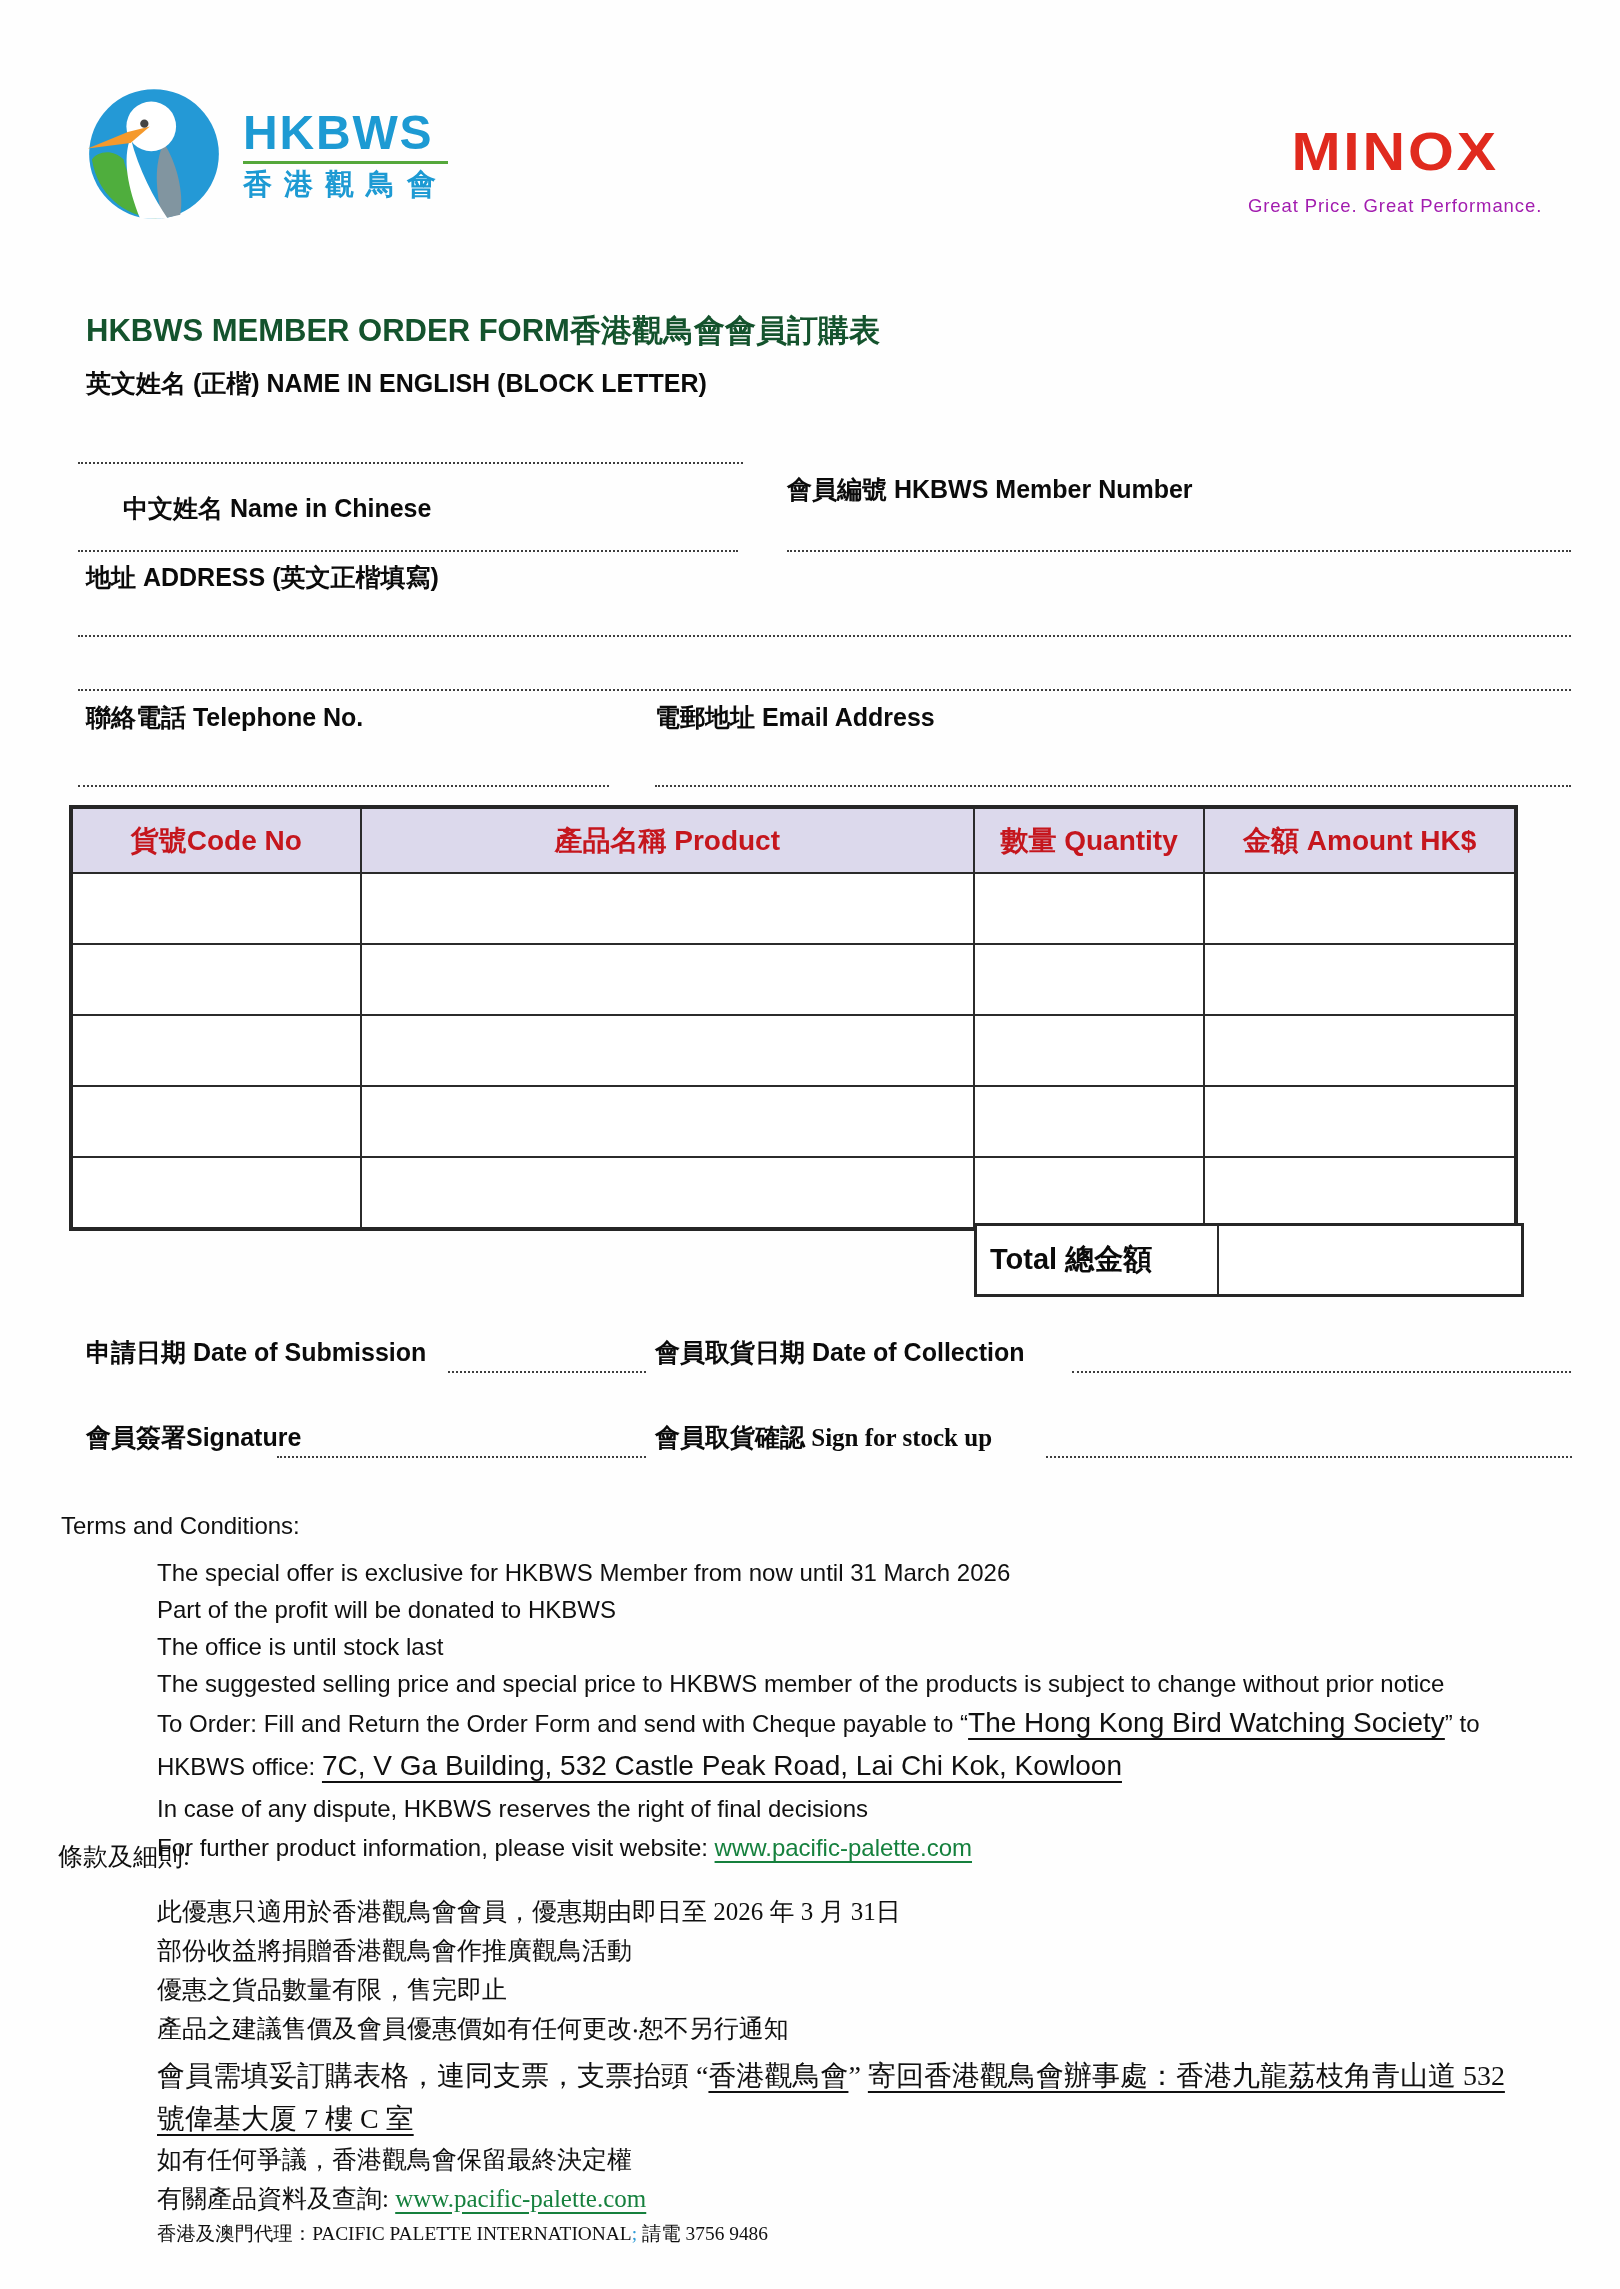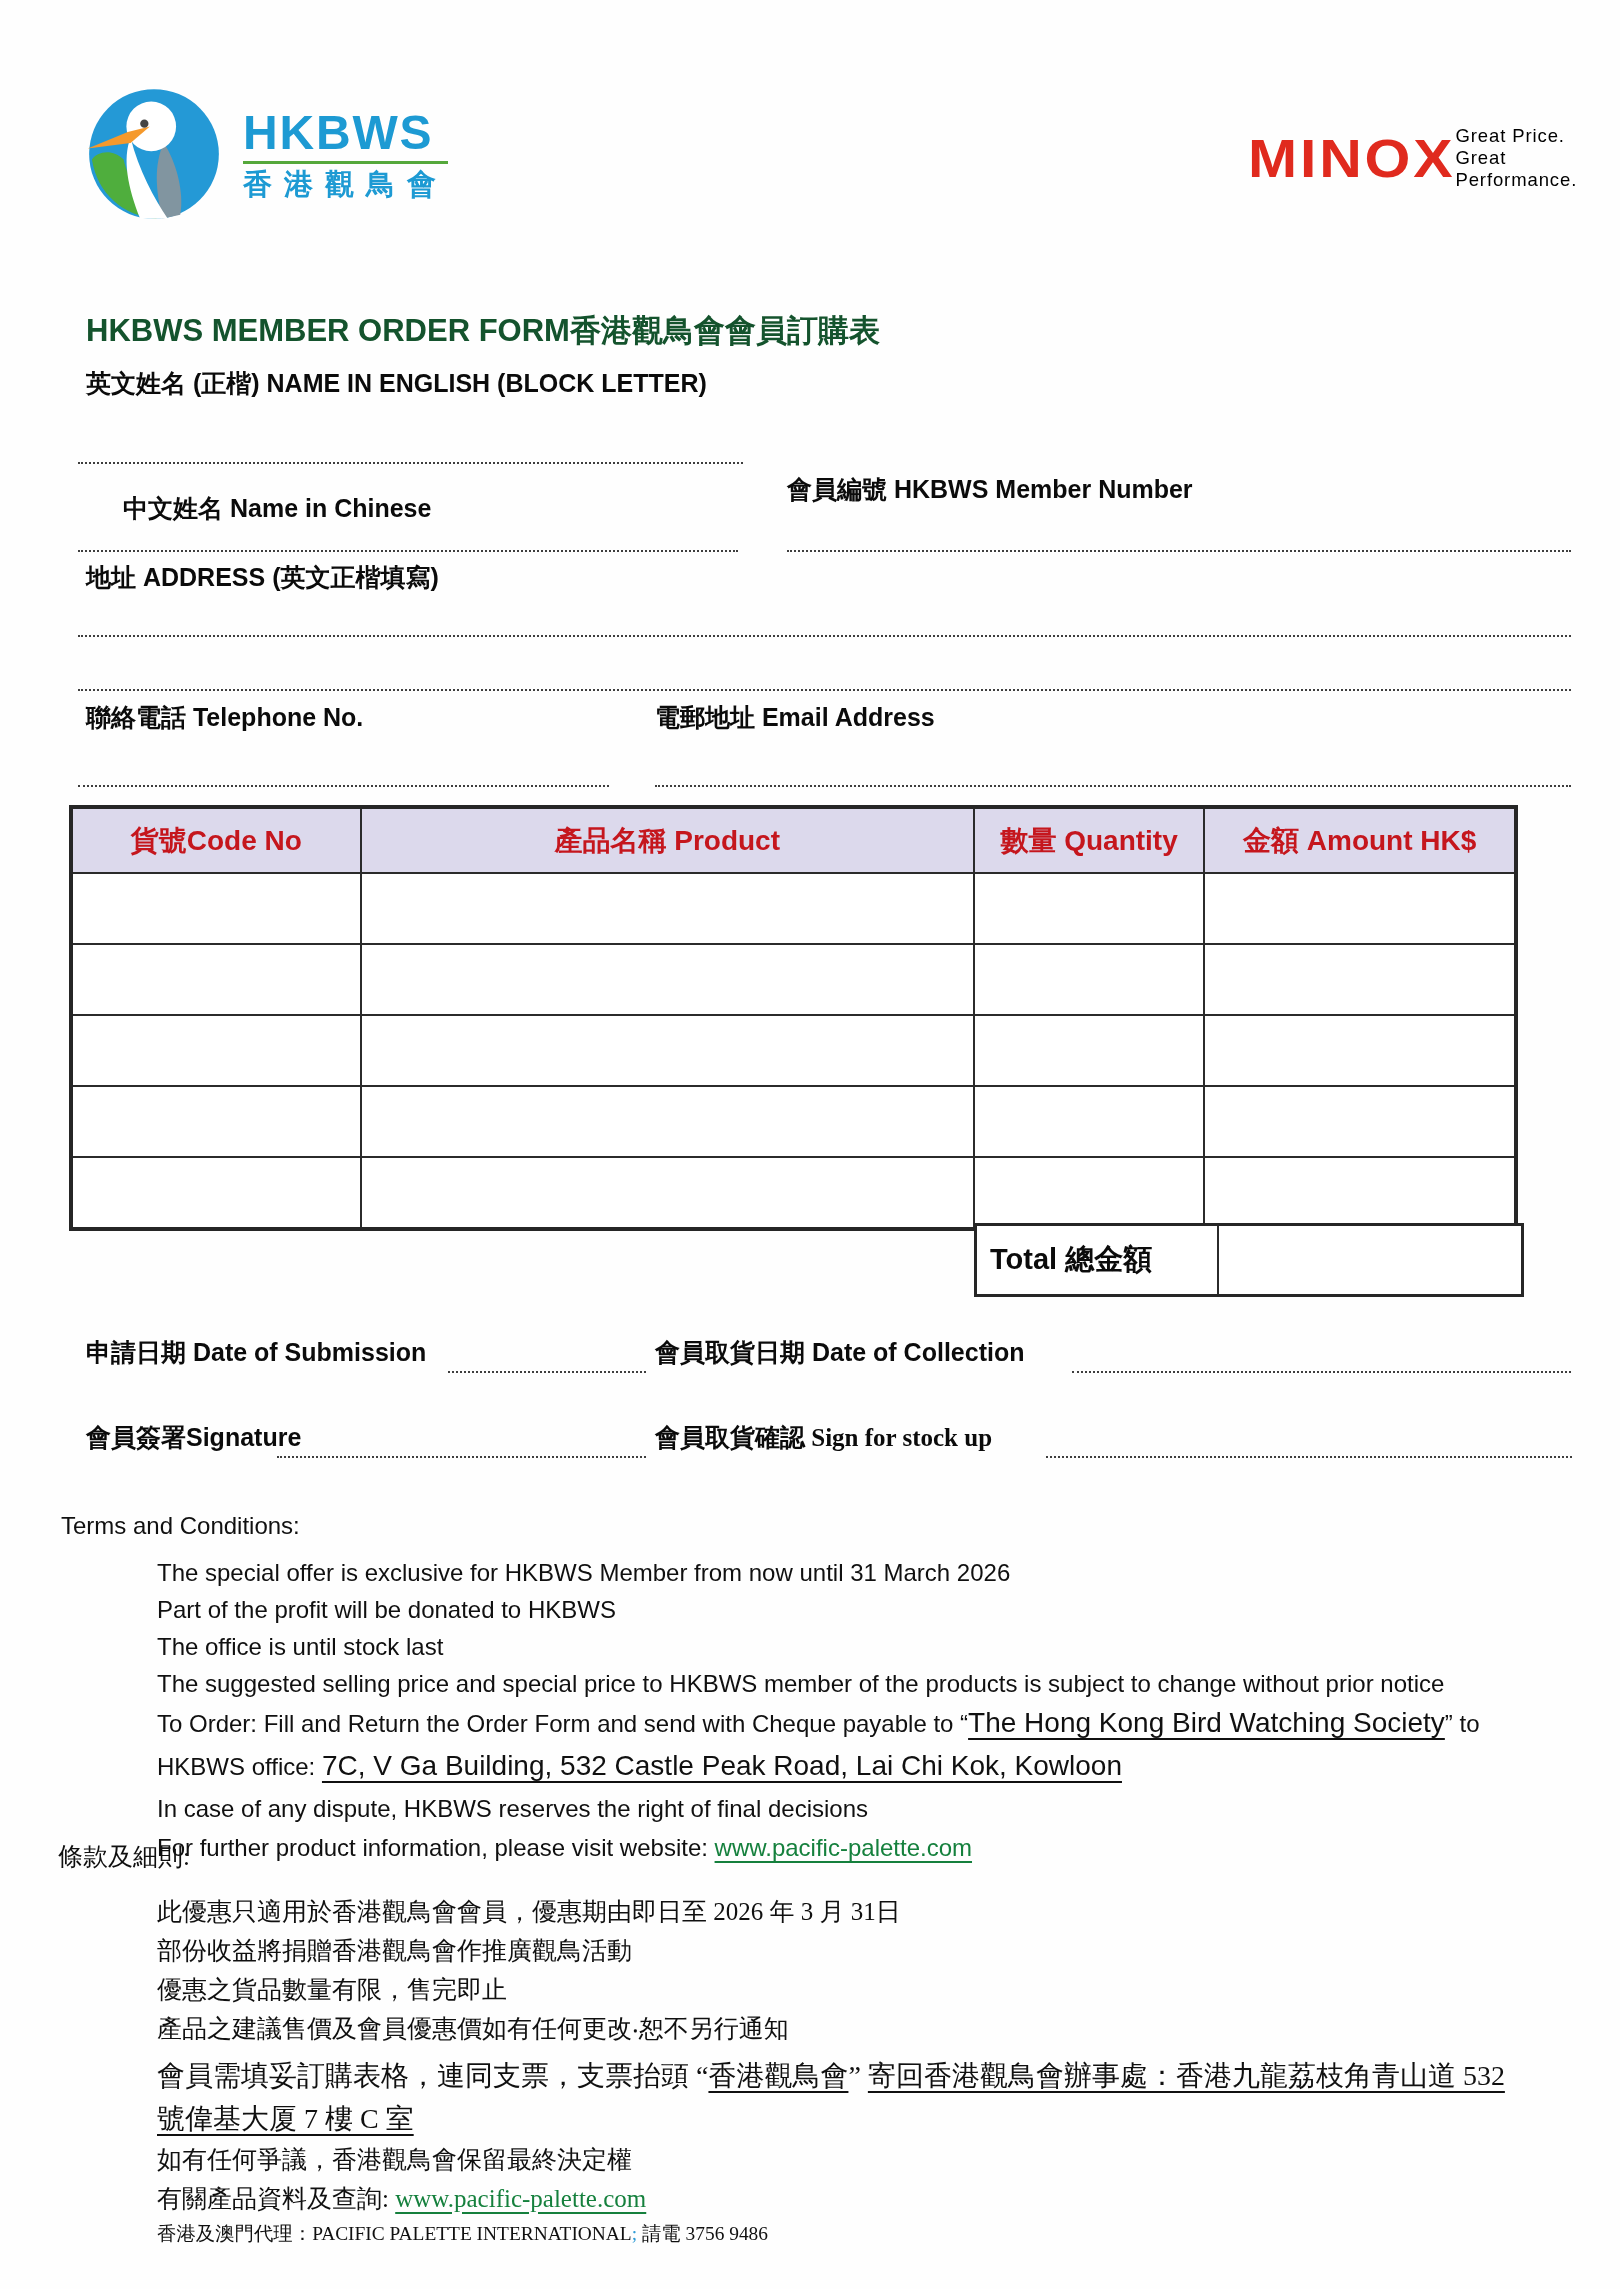--- a/index.html
+++ b/index.html
@@ -8,24 +8,24 @@
   .abs{position:absolute;}
   .lbl{font-weight:700;font-size:25px;color:#0b0b0b;letter-spacing:0px;white-space:nowrap;}
   .dots{border-bottom:2.8px dotted #3e3e3e;height:28px;}
   
   .hkbws-wrap{display:flex;align-items:center;gap:20px;}
   .hkbws-text{display:flex;flex-direction:column;}
   .hkbws-acronym{font-size:48px;font-weight:800;color:#1d9ad3;letter-spacing:1.8px;line-height:1;}
   .hkbws-rule{height:3.7px;background:#55a83b;margin:3.7px 0 5.5px 0;width:100%;}
   .hkbws-cn{font-size:29px;font-weight:700;color:#1d9ad3;letter-spacing:12px;line-height:1;}
   
-  .minox-wrap{display:flex;flex-direction:row;align-items:flex-end;}
+  .minox-wrap{display:flex;flex-direction:column;align-items:center;margin-top:11px;}
   .minox-brand{font-size:59px;font-weight:900;color:#e02a1e;letter-spacing:2.8px;line-height:1;
                transform:scaleY(.92);transform-origin:left top;}
-  .minox-tag{font-size:18.5px;color:#000000;letter-spacing:0.9px;margin-top:11px;font-weight:400;}
+  .minox-tag{font-size:18.5px;color:#a21caf;letter-spacing:0.9px;margin-top:11px;font-weight:400;}
   
   .title{font-size:31px;font-weight:700;color:#14532d;white-space:nowrap;}
   
   table.order{border-collapse:collapse;table-layout:fixed;width:1449px;border:4.6px solid #262626;}
   table.order th{background:#dcd9ec;color:#c5161d;font-weight:700;font-size:28px;
                  border:2.8px solid #2b2b2b;height:61px;text-align:center;}
   table.order td{border:2.8px solid #2b2b2b;height:67px;background:#fff;}
   .total-box{display:flex;border:3.7px solid #262626;background:#fff;}
   .total-cell{width:227px;border-right:2.8px solid #2b2b2b;display:flex;align-items:center;
               padding-left:13px;font-size:29px;font-weight:700;color:#0b0b0b;}

